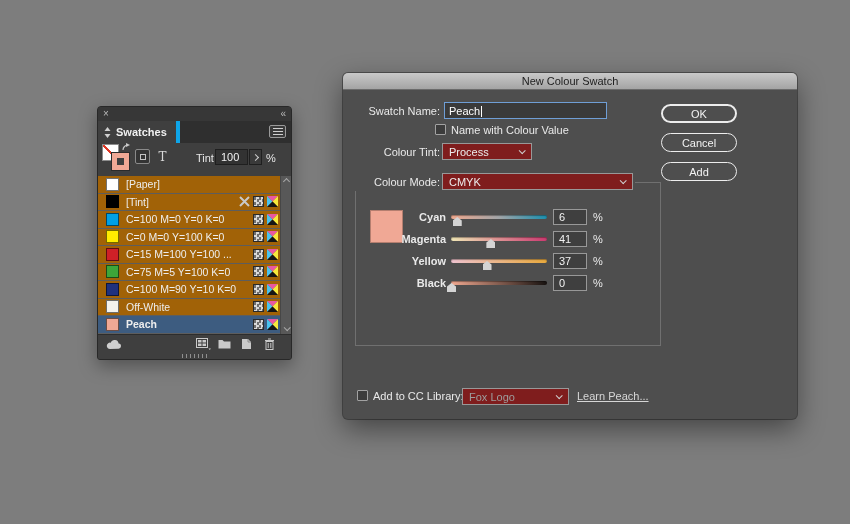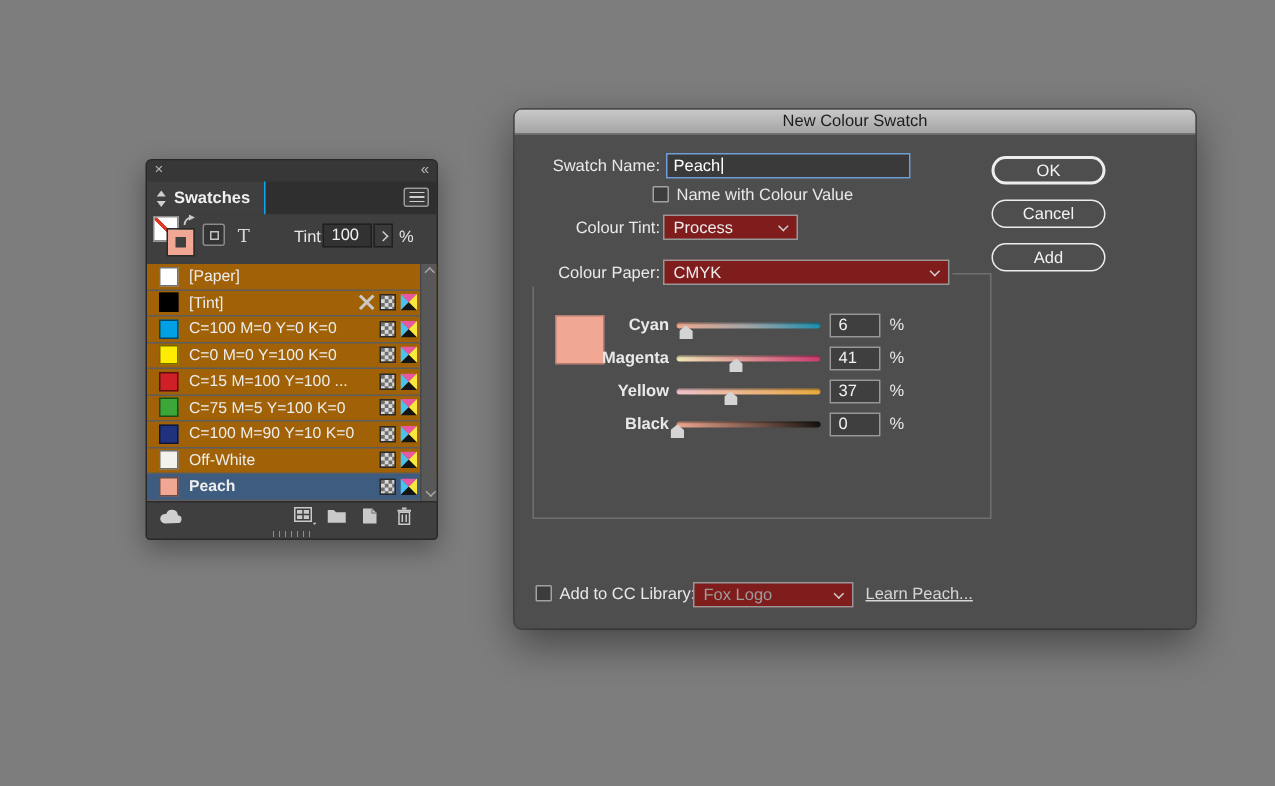--- a/index.html
+++ b/index.html
@@ -9,21 +9,21 @@
 
   
   .panel { position:absolute; left:97px; top:106px; width:195px; background:#3f3f3f;
            border:1px solid #282828; border-radius:4px 4px 3px 3px; overflow:hidden;
            box-shadow:0 6px 18px rgba(0,0,0,.35); }
   .panel-topstrip { height:14px; background:#373737; display:flex; align-items:center;
                     justify-content:space-between; padding:0 5px; color:#b9b9b9; font-size:10px; line-height:10px; }
   .panel-topstrip .glyph { cursor:default; }
   .panel-tabs { height:22px; background:#2f2f2f; display:flex; align-items:stretch; position:relative; }
   .tab { background:#3f3f3f; display:flex; align-items:center; gap:5px; padding:0 9px 0 6px;
-         color:#f0f0f0; font-size:11px; font-weight:bold; border-right:1px solid #0ea5e9; }
+         color:#f0f0f0; font-size:11px; font-weight:bold; border-right:4px solid #0ea5e9; }
   .menu-btn { position:absolute; right:5px; top:4px; width:17px; height:13px; border:1px solid #9a9a9a;
               border-radius:2px; background:#3a3a3a; display:flex; align-items:center; justify-content:center; }
   .menu-lines { width:10px; height:7px;
        background:repeating-linear-gradient(#cfcfcf 0 1px, transparent 1px 3px); }
   .panel-controls { position:relative; height:33px; background:#3f3f3f; font-size:11px; color:#e6e6e6; }
   .proxy { position:absolute; left:4px; top:1px; width:30px; height:29px; }
   .proxy-fill { position:absolute; left:0; top:0; width:17px; height:17px; background:#fff;
       border:1px solid #8d8d8d;
       background-image:linear-gradient(to top right, transparent 44%, #df3826 44%, #df3826 56%, transparent 56%); }
   .proxy-stroke { position:absolute; left:10px; top:9px; width:17px; height:17px;
@@ -317,21 +317,21 @@
       <span class="name-input"><span>Peach</span><span class="caret"></span></span>
 
       <span class="cb" style="position:absolute;left:92px;top:34px"></span>
       <span class="cbx-label dlabel" style="left:108px;top:34px">Name with Colour Value</span>
 
       <span class="row-label dlabel" style="top:56px">Colour Tint:</span>
       <span class="dropdown" style="left:99px;top:53px;width:90px"><span>Process</span><span class="chev down"></span></span>
 
       <div class="groupbox"></div>
       <div class="row-mode">
-        <span class="row-label dlabel" style="top:3px">Colour Paper:</span>
+        <span class="row-label dlabel" style="top:3px">Colour Mode:</span>
         <span class="dropdown" style="left:99px;top:0;width:191px"><span>CMYK</span><span class="chev down"></span></span>
       </div>
 
       <div class="preview" style="background: rgb(240, 168, 149);"></div>
       <div>
           <div class="ch-row" style="top: 119px;">
     <span class="ch-label">Cyan</span>
     <span class="ch-track" style="background: linear-gradient(to right, rgb(240, 169, 143), rgb(162, 165, 168), rgb(27, 143, 174));"></span>
     <span class="ch-thumb" style="left: 109.76px;"></span>
     <span class="ch-value">6</span>

